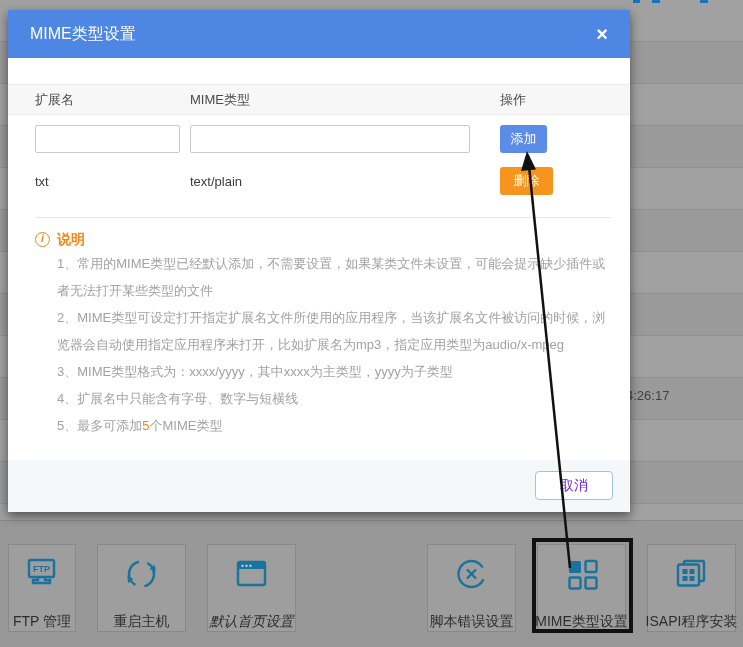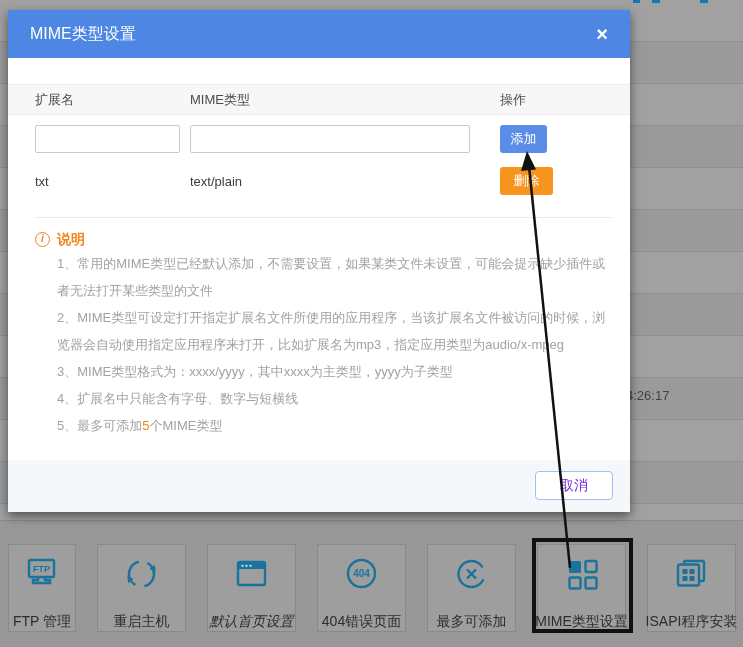--- a/index.html
+++ b/index.html
@@ -103,38 +103,29 @@
           <rect x="6" y="7" width="27" height="23" rx="2"></rect>
           <rect class="fillteal" x="6" y="7" width="27" height="7" rx="2"></rect>
           <rect class="filldot" x="9.5" y="9.8" width="2" height="2"></rect>
           <rect class="filldot" x="13.5" y="9.8" width="2" height="2"></rect>
           <rect class="filldot" x="17.5" y="9.8" width="2" height="2"></rect>
         </svg>
       </span>
       <span class="tool-label">默认首页设置</span>
     </div>
 
-    <div class="tool-card" style="left:317px;width:89px;">
-      <span class="icon-wrap">
-        <svg class="tool-icon" width="40" height="40" viewBox="0 0 40 40">
-          <circle cx="19.5" cy="18.5" r="13.5"></circle>
-          <text x="19.5" y="22" font-size="10" font-weight="bold" text-anchor="middle">404</text>
-        </svg>
-      </span>
-      <span class="tool-label">404错误页面</span>
-    </div>
 
     <div class="tool-card" style="left:427px;width:89px;">
       <span class="icon-wrap">
         <svg class="tool-icon" width="40" height="40" viewBox="0 0 40 40">
           <circle cx="19.5" cy="19" r="13" stroke-dasharray="69 12.7" transform="rotate(24 19.5 19)"></circle>
           <path d="M15 14.5 L24 23.5 M24 14.5 L15 23.5"></path>
         </svg>
       </span>
-      <span class="tool-label">最多可添加</span>
+      <span class="tool-label">脚本错误设置</span>
     </div>
 
     <div class="tool-card" style="left:537px;width:89px;">
       <span class="icon-wrap">
         <svg class="tool-icon" width="40" height="40" viewBox="0 0 40 40">
           <rect class="fillteal" x="7" y="6" width="12" height="12" rx="1.5"></rect>
           <rect x="23.5" y="6" width="11" height="11" rx="1.5"></rect>
           <rect x="7.5" y="22.5" width="11" height="11" rx="1.5"></rect>
           <rect x="23.5" y="22.5" width="11" height="11" rx="1.5"></rect>
         </svg>

